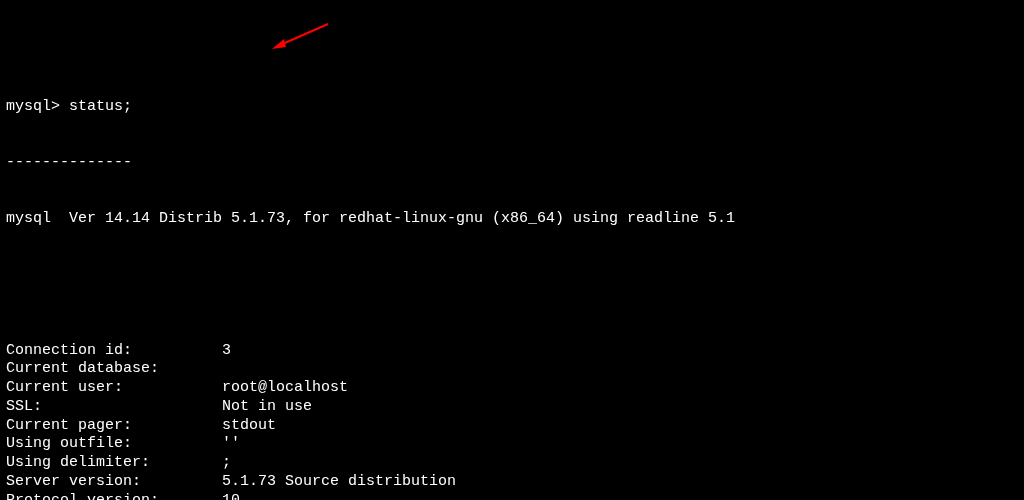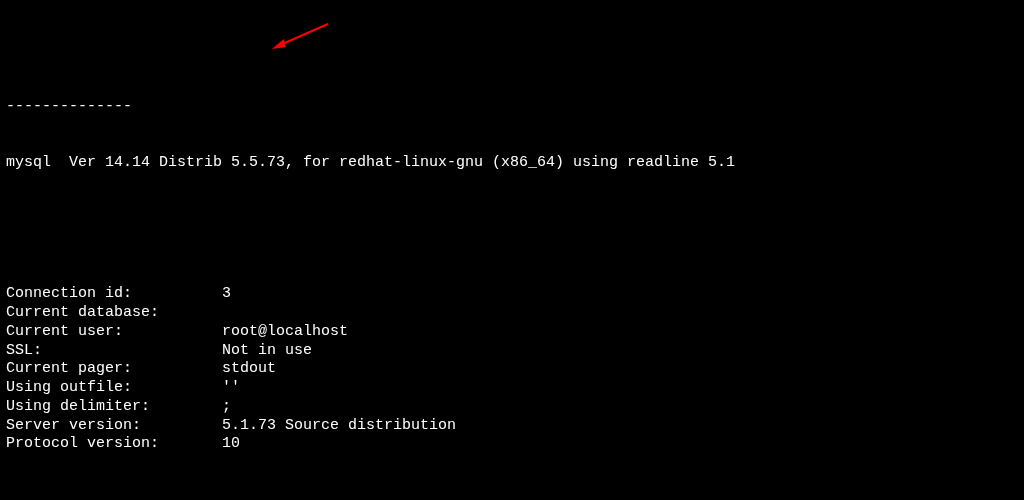--- a/index.html
+++ b/index.html
@@ -33,22 +33,23 @@
 </head>
 <body>
 
 <div class="terminal">
 
   <svg class="arrow" viewBox="0 0 60 28">
     <line x1="58" y1="2" x2="8" y2="24" stroke="#ff0000" stroke-width="2"></line>
     <polygon points="2,27 14,17 16,25" fill="#ff0000"></polygon>
   </svg>
 
+  <div class="row"><span>mysql&gt;</span> <span>status;</span></div>
   <div class="row sep">--------------</div>
-  <div class="row">mysql  Ver 14.14 Distrib 5.5.73, for redhat-linux-gnu (x86_64) using readline 5.1</div>
+  <div class="row">mysql  Ver 14.14 Distrib 5.1.73, for redhat-linux-gnu (x86_64) using readline 5.1</div>
   <div class="row"> </div>
 
   <div id="fields"><div class="row">Connection id:          3</div><div class="row">Current database:       </div><div class="row">Current user:           root@localhost</div><div class="row">SSL:                    Not in use</div><div class="row">Current pager:          stdout</div><div class="row">Using outfile:          ''</div><div class="row">Using delimiter:        ;</div><div class="row">Server version:         5.1.73 Source distribution</div><div class="row">Protocol version:       10</div></div>
 
   
   
   
   
   
 

